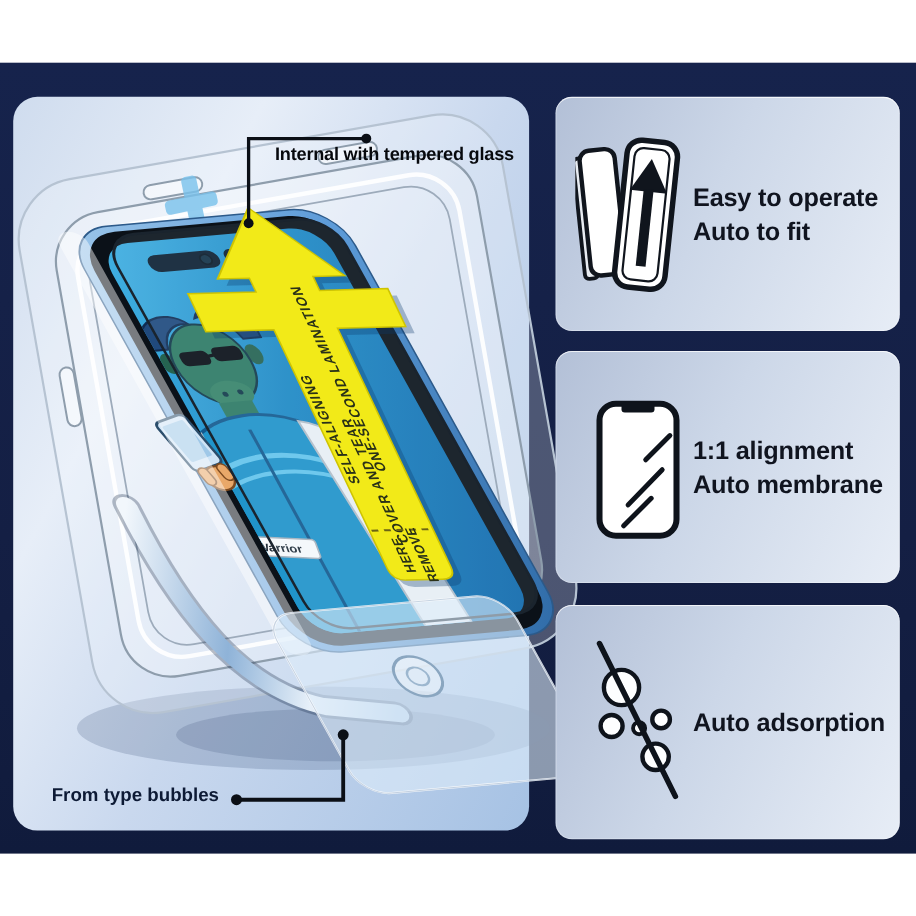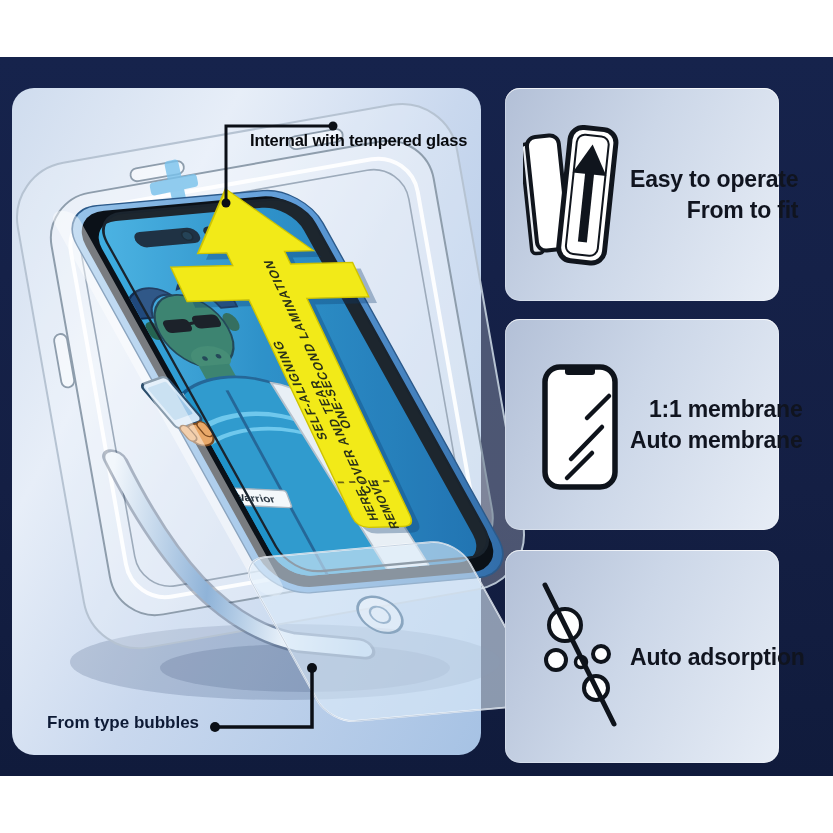--- a/index.html
+++ b/index.html
@@ -2,23 +2,23 @@
 <html><head>
 <meta charset="utf-8">
 <style>
   html,body{margin:0;padding:0;}
   body{width:833px;height:833px;background:#ffffff;font-family:"Liberation Sans",sans-serif;overflow:hidden;}
   .page{position:relative;width:833px;height:833px;}
   .navy{position:absolute;left:0;top:57px;width:833px;height:719px;background:#15224a;background:linear-gradient(180deg,#16234c 0%,#141f44 60%,#101b3c 100%);}
   .panel{position:absolute;left:12px;top:88px;width:469px;height:667px;border-radius:22px;
          background:linear-gradient(118deg,#cfdcee 0%,#e7eef8 28%,#c9d8ee 55%,#a6c2e4 100%);z-index:1;}
   .illus{position:absolute;left:0;top:0;width:833px;height:833px;z-index:2;pointer-events:none;}
-  .card{position:absolute;left:505px;width:274px;border-radius:15px;z-index:3;
+  .card{position:absolute;left:505px;width:313px;border-radius:15px;z-index:3;
         background:linear-gradient(115deg,#b3c0d7 0%,#ccd7e8 45%,#e7edf6 100%);
-        box-shadow:inset 0 1px 0 rgba(255,255,255,.65), inset 0 0 0 1px rgba(255,255,255,.28);text-align:right;}
+        box-shadow:inset 0 1px 0 rgba(255,255,255,.65), inset 0 0 0 1px rgba(255,255,255,.28);}
   .card .txt{position:absolute;left:125px;top:50%;transform:translateY(-50%);
              font-weight:bold;font-size:23px;line-height:31px;color:#10141f;letter-spacing:-0.2px;white-space:nowrap;}
   .card svg.cicon{position:absolute;}
   .callout-text{position:absolute;font-weight:bold;color:#0a0f1a;white-space:nowrap;z-index:5;}
   #callout-top{left:250px;top:131px;font-size:16.5px;letter-spacing:-0.2px;color:#07090d;}
   #callout-bottom{left:47px;top:713px;font-size:17px;color:#0d1a35;}
   svg text{font-family:"Liberation Sans",sans-serif;}
   .overlay{position:absolute;left:0;top:0;width:833px;height:833px;z-index:4;pointer-events:none;}
 </style>
 </head>
@@ -151,34 +151,34 @@
       </g>
       <g transform="rotate(6 62 78)">
         <rect x="41" y="8" width="46" height="134" rx="13" fill="#ffffff" stroke="#10151d" stroke-width="5"></rect>
         <rect x="48" y="15" width="32" height="120" rx="8" fill="none" stroke="#10151d" stroke-width="2"></rect>
         <polygon points="64,24 81,54 47,54" fill="#10151d"></polygon>
         <rect x="59.5" y="52" width="9" height="70" fill="#10151d"></rect>
       </g>
     </svg>
     <div class="txt">
       <div>Easy to operate</div>
-      <div>From to fit</div>
+      <div>Auto to fit</div>
     </div>
   </div>
 
   <div class="card" style="top:319px;height:211px;">
     <svg class="cicon" style="left:36px;top:44px;" width="78" height="128" viewBox="0 0 78 128">
       <rect x="4" y="4" width="70" height="120" rx="15" fill="#ffffff" stroke="#0e131b" stroke-width="5.5"></rect>
       <rect x="24" y="3" width="30" height="9" rx="3" fill="#0e131b"></rect>
       <line x1="46" y1="55" x2="68" y2="33" stroke="#0e131b" stroke-width="4.5" stroke-linecap="round"></line>
       <line x1="30" y1="96" x2="61" y2="64" stroke="#0e131b" stroke-width="4.5" stroke-linecap="round"></line>
       <line x1="26" y1="115" x2="51" y2="90" stroke="#0e131b" stroke-width="4.5" stroke-linecap="round"></line>
     </svg>
     <div class="txt">
-      <div>1:1 membrane</div>
+      <div>1:1 alignment</div>
       <div>Auto membrane</div>
 
     </div>
   </div>
 
   <div class="card" style="top:550px;height:213px;">
     <svg class="cicon" style="left:30px;top:30px;" width="90" height="150" viewBox="0 0 90 150">
       <circle cx="30" cy="45" r="16" fill="#fdfeff" stroke="#0e131b" stroke-width="4"></circle>
       <circle cx="21" cy="80" r="10" fill="#fdfeff" stroke="#0e131b" stroke-width="4"></circle>
       <circle cx="46" cy="82" r="5.5" fill="#fdfeff" stroke="#0e131b" stroke-width="3.5"></circle>

